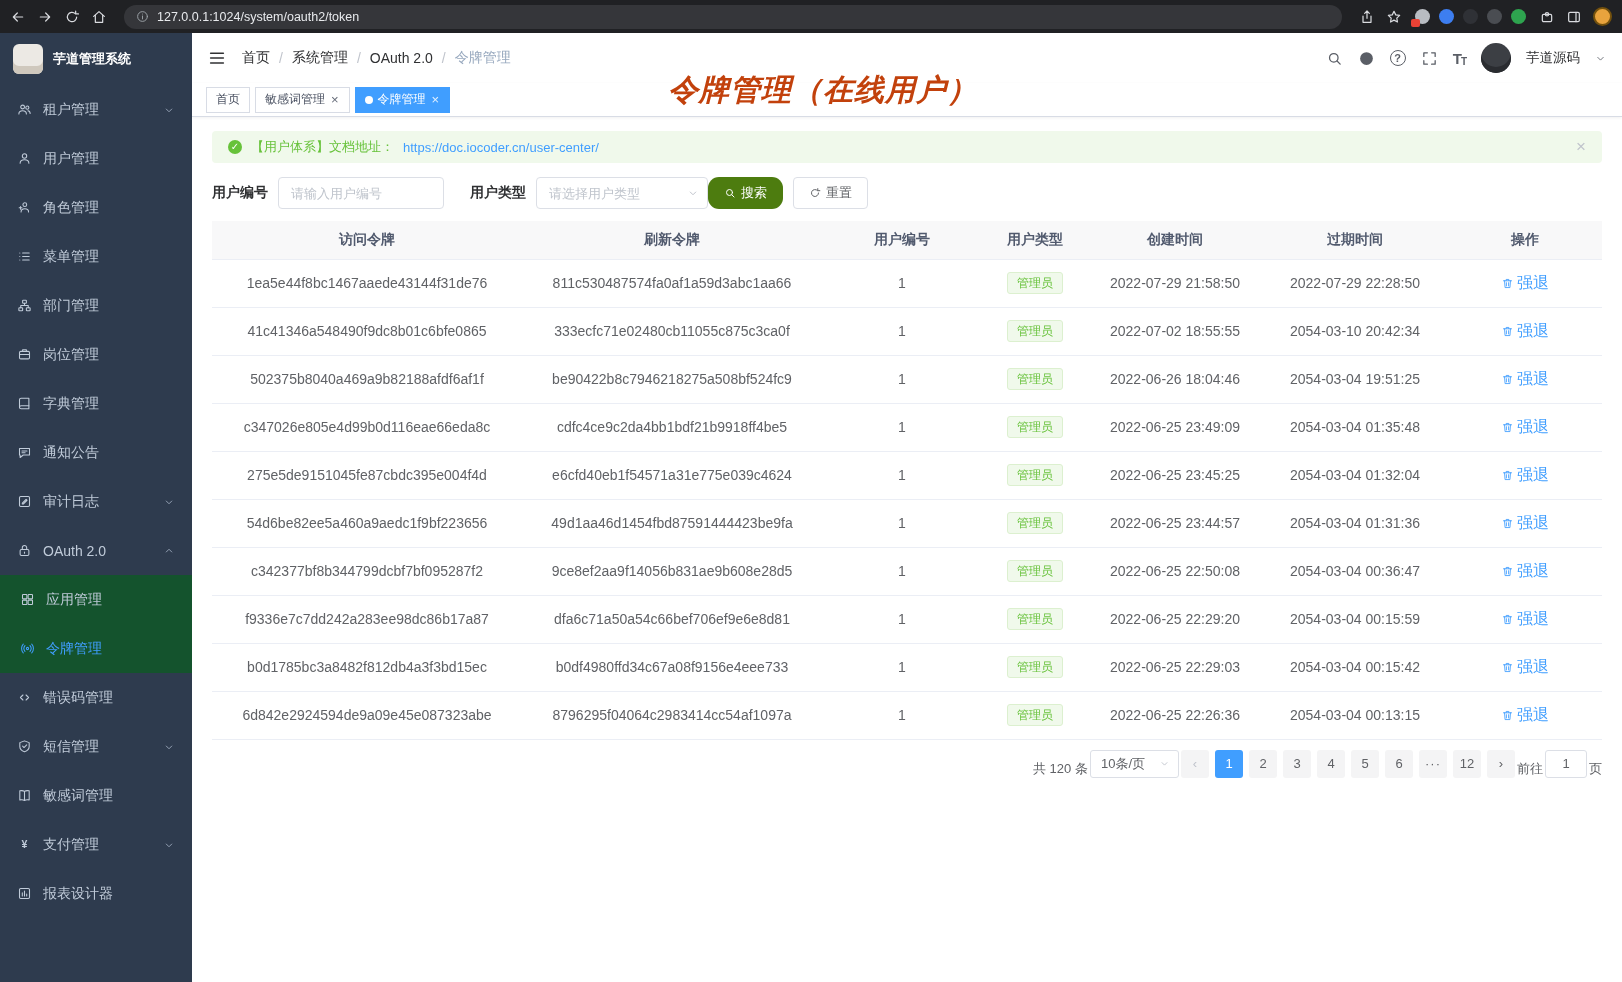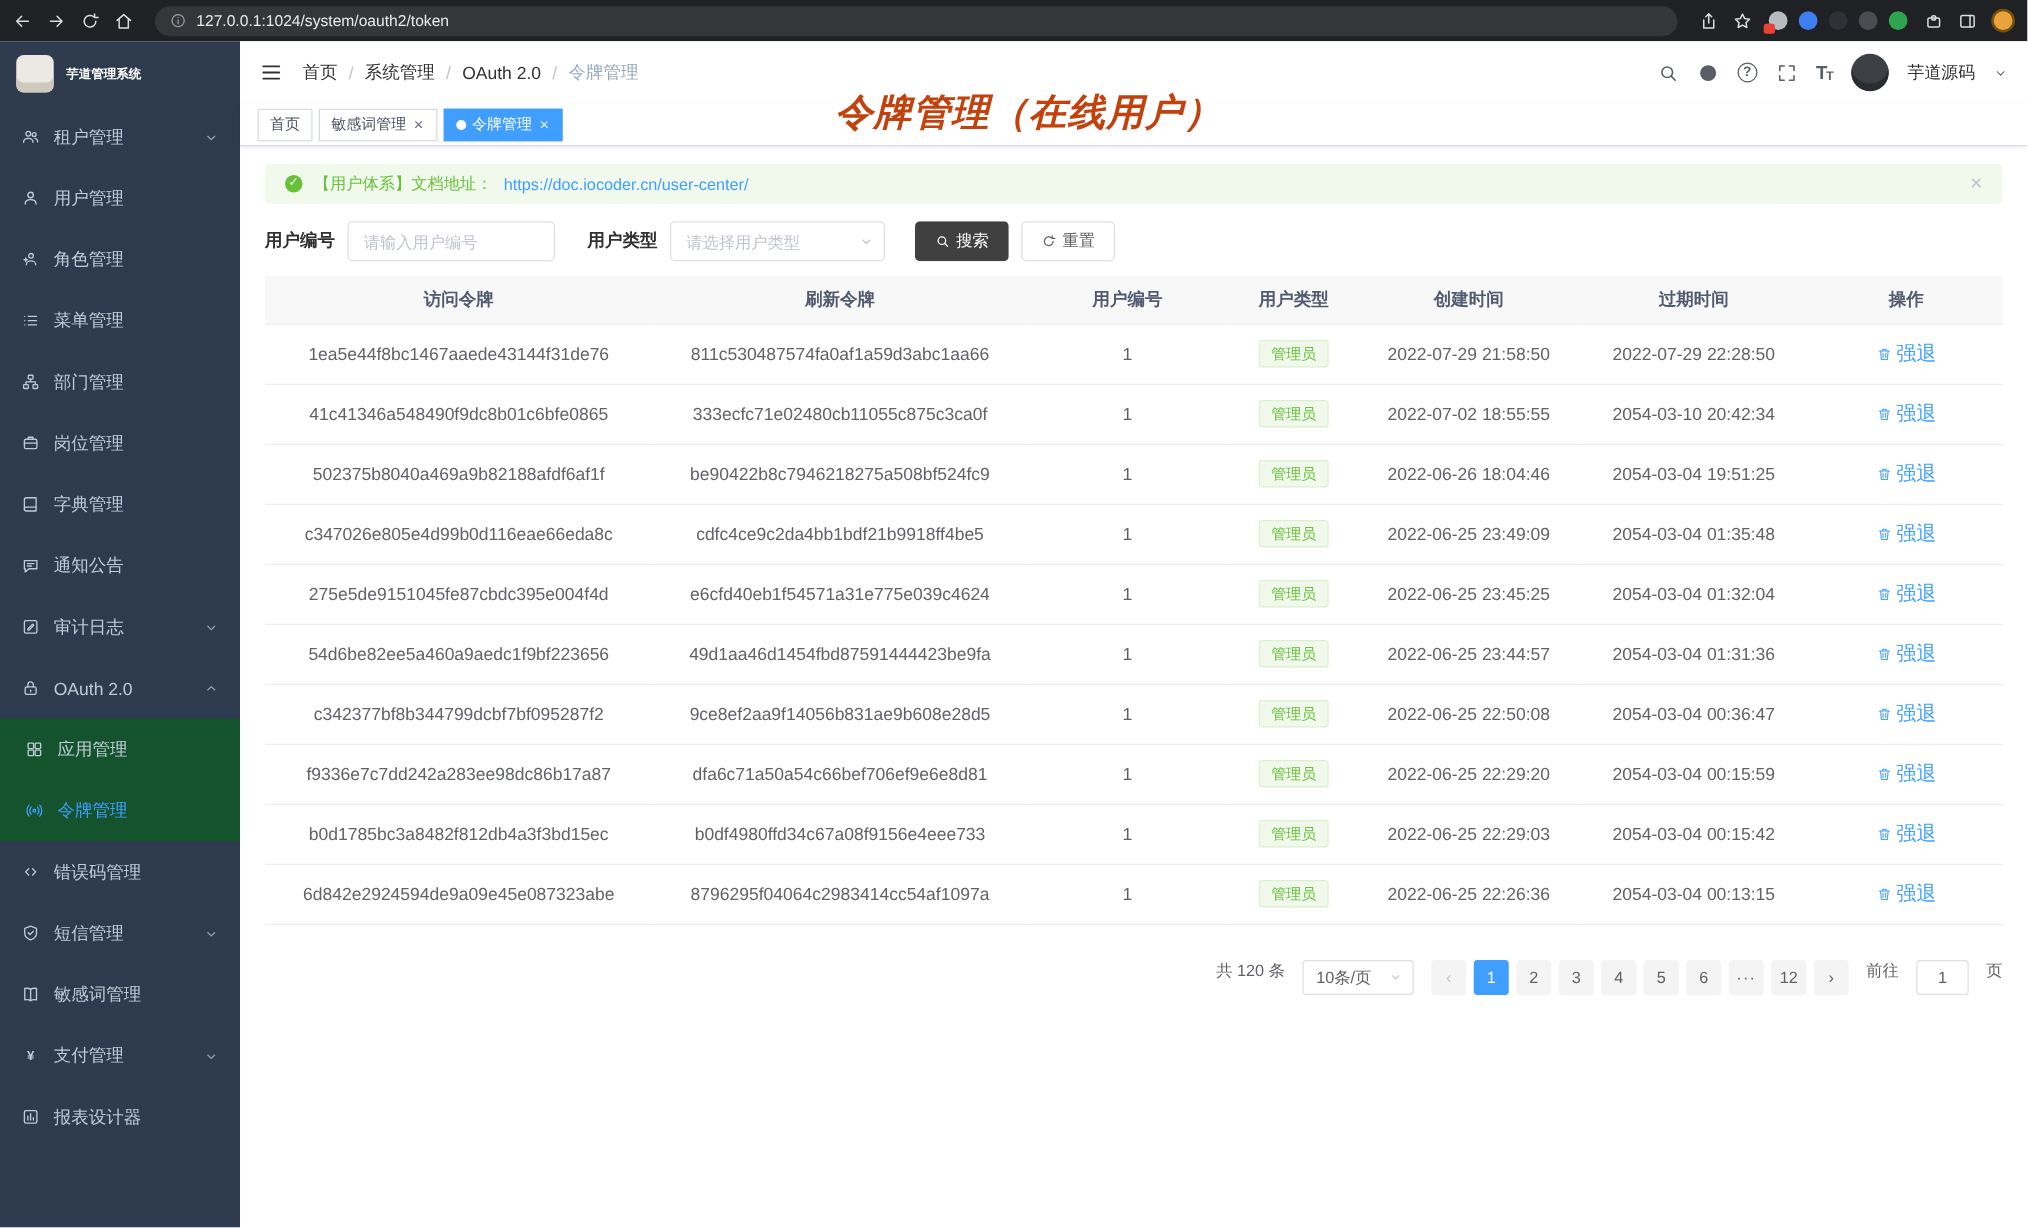--- a/index.html
+++ b/index.html
@@ -26,21 +26,21 @@
     border:2px solid #73510d; cursor:pointer; }
 
   
   .app { display:flex; height:949px; position:relative; }
 
   
   .sidebar { width:192px; flex-shrink:0; background:#2e3b4e; overflow:hidden; }
   .logo { height:52px; display:flex; align-items:center; gap:10px; padding:0 13px; cursor:pointer; }
   .logo-img { width:30px; height:30px; border-radius:6px; background:#ece9e4;
     box-shadow:inset 0 -8px 0 #cfc8bd; flex-shrink:0; }
-  .logo-title { color:#fff; font-size:10px; font-weight:700; white-space:nowrap; }
+  .logo-title { color:#fff; font-size:13px; font-weight:700; white-space:nowrap; }
   .menu-item { height:49px; display:flex; align-items:center; gap:11px; padding:0 17px;
     color:#c0cbd9; font-size:14px; cursor:pointer; white-space:nowrap; }
   .menu-item.child { padding-left:20px; background:#14532d; }
   .menu-item.active { color:#409eff; }
   .menu-item .icon { display:inline-flex; }
   .menu-item .icon svg { width:15px; height:15px; fill:none; stroke:currentColor;
     stroke-width:1.7; stroke-linecap:round; stroke-linejoin:round; }
   .menu-item .mlabel { flex:1; }
   .menu-item .arrow { margin-left:auto; display:inline-flex; color:#93a0b3; }
   .menu-item .arrow svg { width:12px; height:12px; fill:none; stroke:currentColor; stroke-width:2; }
@@ -95,39 +95,39 @@
   .text::placeholder { color:#bfc4cc; }
   .gap { width:26px; }
   .select-wrap { position:relative; display:inline-flex; }
   .sel-caret { position:absolute; right:9px; top:50%; transform:translateY(-50%);
     color:#c0c4cc; display:inline-flex; pointer-events:none; }
   .sel-caret svg { width:12px; height:12px; fill:none; stroke:currentColor; stroke-width:2; }
   .btn { height:32px; border-radius:4px; font-size:13px; display:inline-flex; align-items:center;
     gap:5px; padding:0 15px; cursor:pointer; border:1px solid transparent; font-family:inherit; }
   .btn svg { width:12px; height:12px; fill:none; stroke:currentColor; stroke-width:2;
     stroke-linecap:round; stroke-linejoin:round; }
-  .btn.primary { background:#404040; color:#fff; margin-left:24px; }
+  .btn.primary { background:#4d7c0f; color:#fff; margin-left:0;border-radius:11px; }
   .btn.plain { background:#fff; border-color:#dcdfe6; color:#606266; margin-left:10px; }
 
   
   .tbl { width:100%; border-collapse:collapse; table-layout:fixed; }
   .tbl th { background:#f8f8f9; height:38px; font-size:14px; font-weight:700; color:#515a6e;
     border-bottom:1px solid #ebeef5; text-align:center; }
   .tbl td { height:48px; border-bottom:1px solid #ebeef5; color:#606266; font-size:14px;
     text-align:center; overflow:hidden; white-space:nowrap; }
   .tag-success { display:inline-block; padding:1px 9px; font-size:12px; color:#67c23a;
     background:#f0f9eb; border:1px solid #dcf0cf; border-radius:3px; line-height:18px; }
   .action { color:#409eff; font-size:16px; display:inline-flex; align-items:center; gap:3px;
     cursor:pointer; text-decoration:none; }
   .action svg { width:13px; height:13px; fill:none; stroke:currentColor; stroke-width:1.6;
     stroke-linecap:round; stroke-linejoin:round; }
 
   
-  .pagination { display:flex; justify-content:flex-end; align-items:flex-start; gap:14px;
-    margin-top:28px; font-size:13px; color:#606266; }
+  .pagination { display:flex; justify-content:flex-end; align-items:flex-end; gap:2px;
+    margin-top:10px; font-size:13px; color:#606266; }
   .size-sel { height:28px; border:1px solid #dcdfe6; border-radius:3px; display:inline-flex;
     align-items:center; gap:14px; padding:0 8px 0 10px; cursor:pointer; color:#606266; }
   .size-sel svg { width:11px; height:11px; fill:none; stroke:#c0c4cc; stroke-width:2; }
   .pages { display:inline-flex; gap:6px; align-items:center; }
   .pbtn { min-width:28px; height:28px; line-height:28px; text-align:center; background:#f4f4f5;
     border-radius:3px; padding:0 5px; cursor:pointer; font-size:13px; user-select:none; }
   .pbtn.active { background:#409eff; color:#fff; }
   .pbtn.disabled { color:#c0c4cc; cursor:default; }
   .pbtn.more { letter-spacing:1px; }
   .goto { width:42px; height:28px; border:1px solid #dcdfe6; border-radius:3px;

